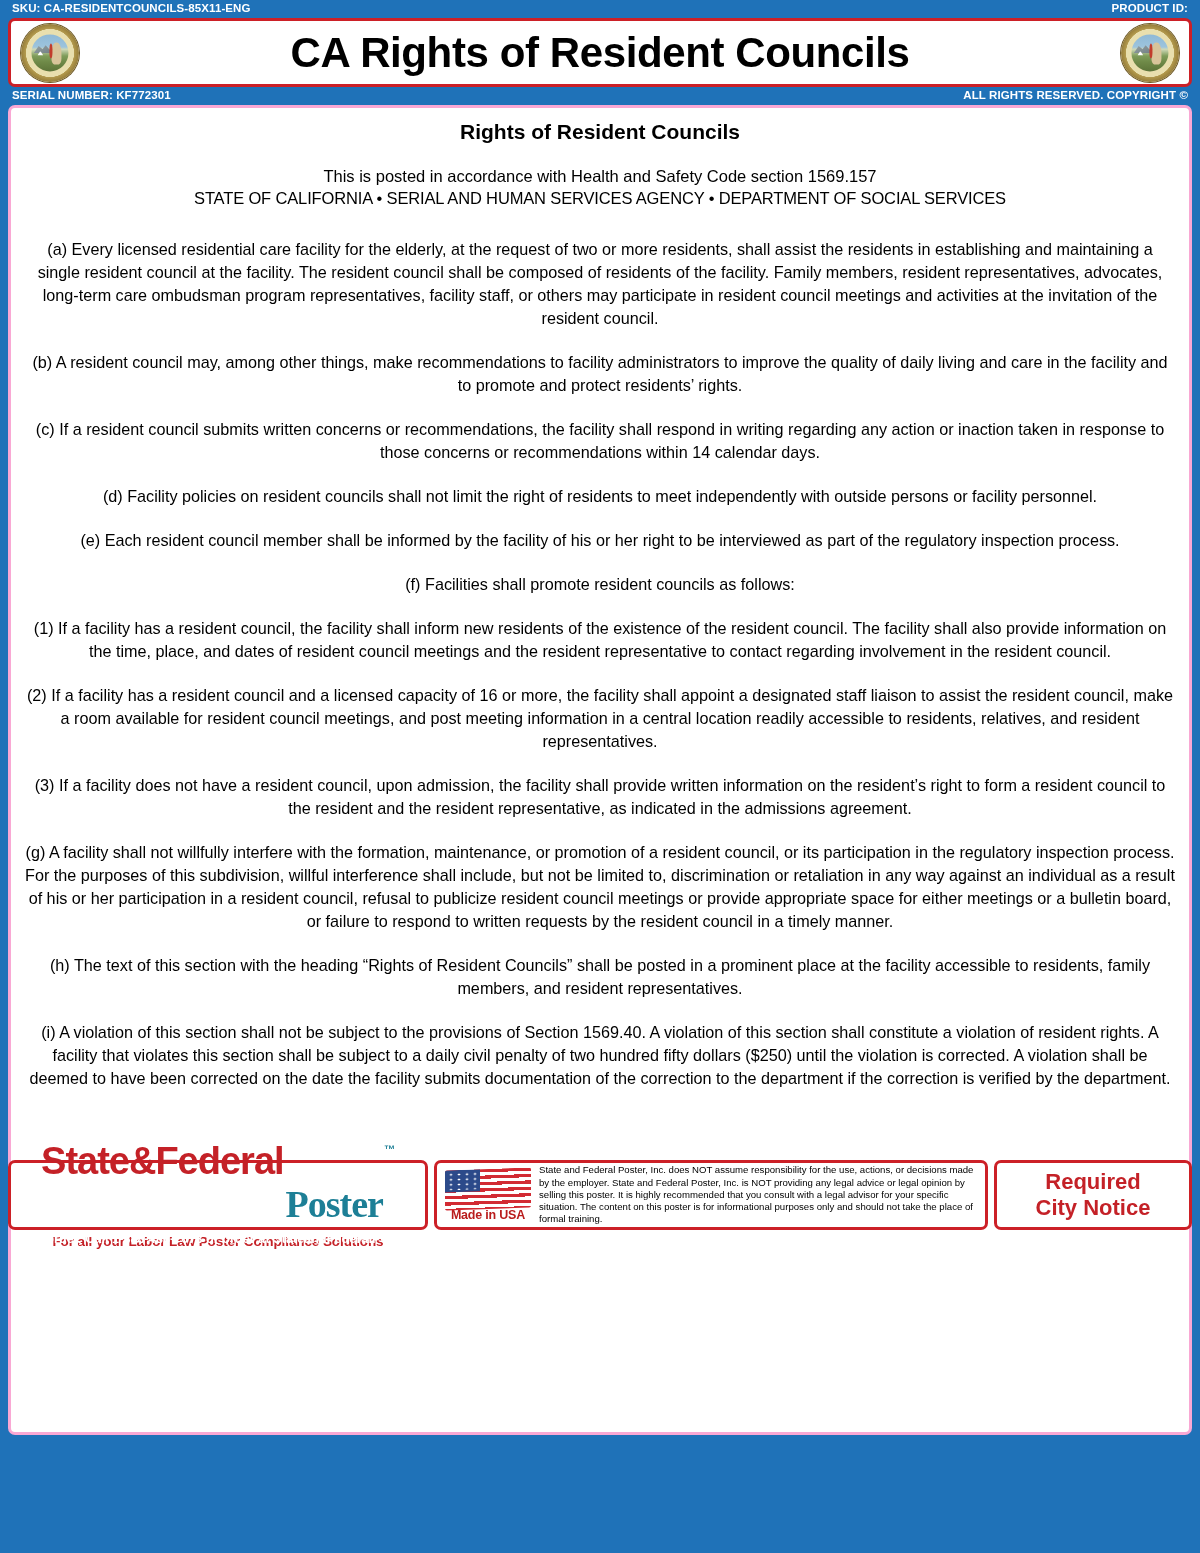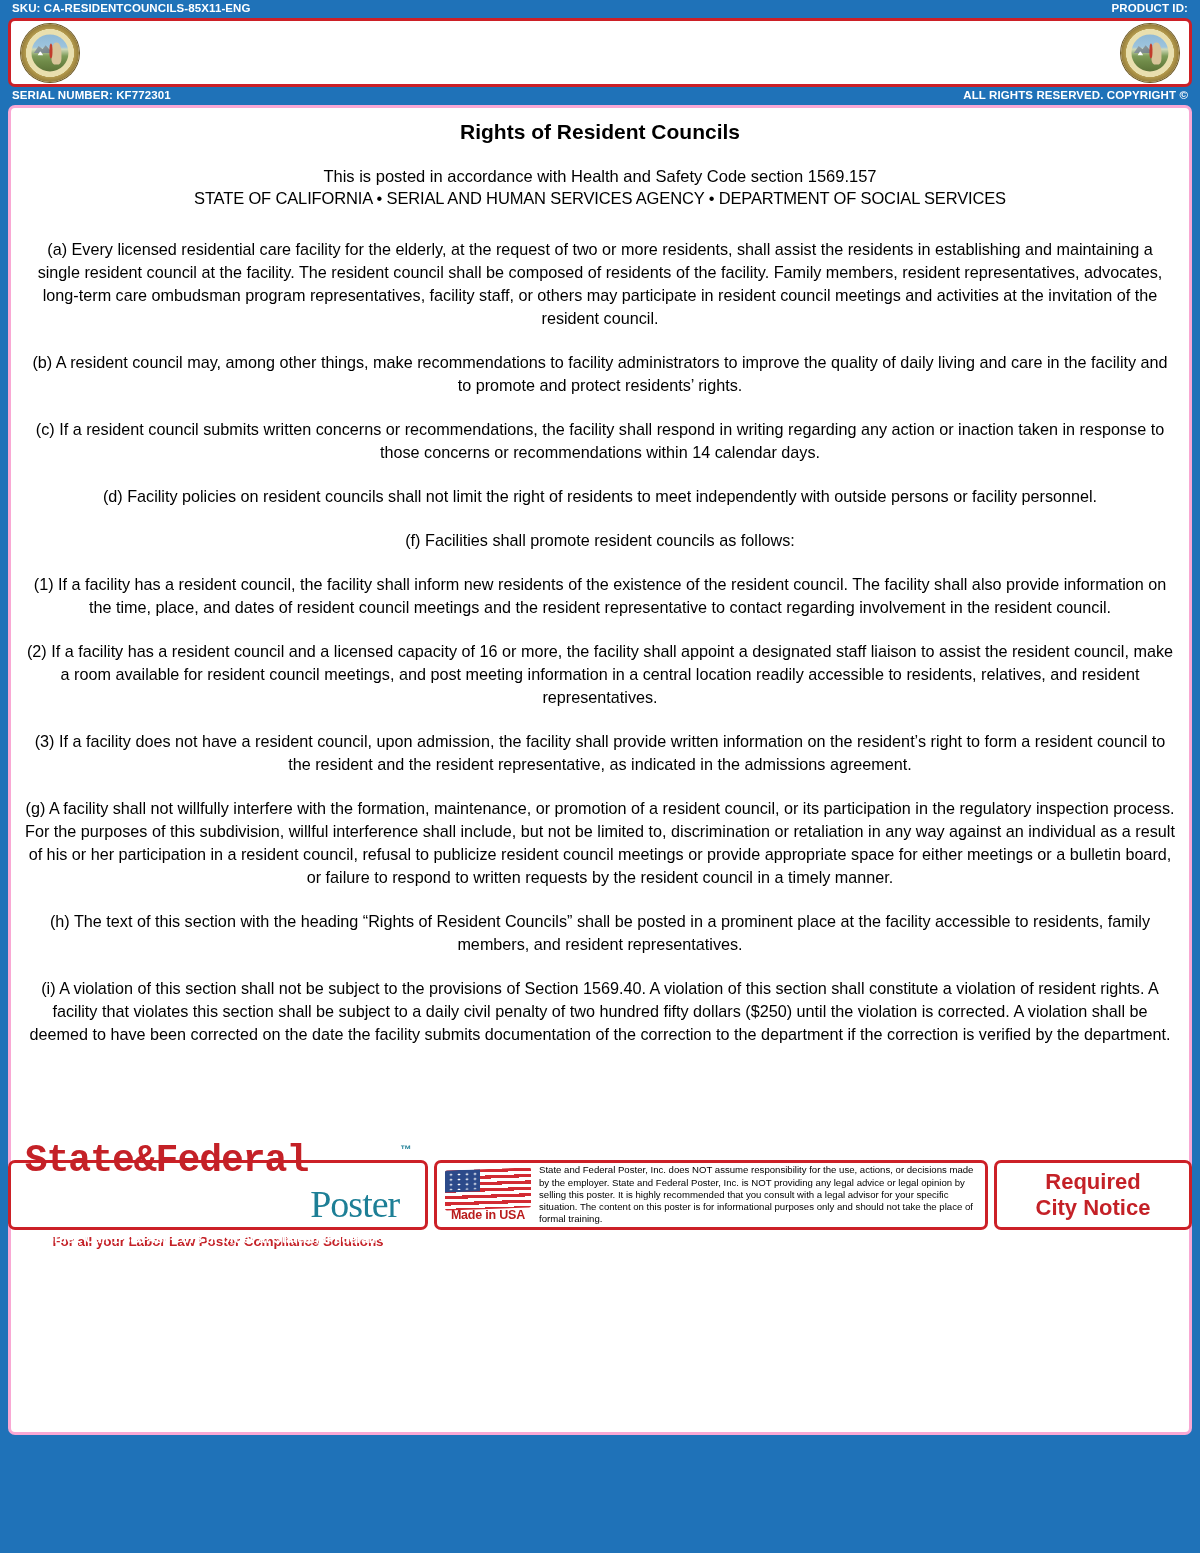--- a/index.html
+++ b/index.html
@@ -192,29 +192,29 @@
     justify-content: center;
     padding: 2px 6px;
   }
   .logo-line {
     display: flex;
     align-items: flex-start;
     line-height: 1;
   }
   .logo-red {
     color: #c42127;
-    font-family: Liberation Mono, monospace;
+    font-family: Liberation Sans, sans-serif;
     font-weight: bold;
     font-size: 38px;
     letter-spacing: -1px;
   }
   .logo-teal {
     color: #1d7f96;
     font-family: "Liberation Serif", serif;
-    font-weight: normal;
+    font-weight: bold;
     font-size: 38px;
     letter-spacing: -1px;
     margin-left: 2px;
     margin-top: 43px;
   }
   .logo-tm {
     color: #1d7f96;
     font-size: 11px;
     font-weight: bold;
     margin-top: 2px;
@@ -311,20 +311,21 @@
 
   <div class="title-banner">
     <div class="seal">
       <div class="seal-inner">
         <div class="mountain"></div>
         <div class="sail"></div>
         <div class="figure"></div>
       </div>
       <div class="ring-text"></div>
     </div>
+    <div class="title-text">CA Rights of Resident Councils</div>
     <div class="seal">
       <div class="seal-inner">
         <div class="mountain"></div>
         <div class="sail"></div>
         <div class="figure"></div>
       </div>
       <div class="ring-text"></div>
     </div>
   </div>
 
@@ -335,20 +336,21 @@
 
   <div class="body-card">
     <h1 class="doc-title">Rights of Resident Councils</h1>
     <p class="subline">This is posted in accordance with Health and Safety Code section 1569.157</p>
     <p class="subline second">STATE OF CALIFORNIA • SERIAL AND HUMAN SERVICES AGENCY • DEPARTMENT OF SOCIAL SERVICES</p>
 
     <p class="para first">(a) Every licensed residential care facility for the elderly, at the request of two or more residents, shall assist the residents in establishing and maintaining a single resident council at the facility. The resident council shall be composed of residents of the facility. Family members, resident representatives, advocates, long-term care ombudsman program representatives, facility staff, or others may participate in resident council meetings and activities at the invitation of the resident council.</p>
     <p class="para">(b) A resident council may, among other things, make recommendations to facility administrators to improve the quality of daily living and care in the facility and to promote and protect residents’ rights.</p>
     <p class="para">(c) If a resident council submits written concerns or recommendations, the facility shall respond in writing regarding any action or inaction taken in response to those concerns or recommendations within 14 calendar days.</p>
     <p class="para">(d) Facility policies on resident councils shall not limit the right of residents to meet independently with outside persons or facility personnel.</p>
+    <p class="para">(e) Each resident council member shall be informed by the facility of his or her right to be interviewed as part of the regulatory inspection process.</p>
     <p class="para">(f) Facilities shall promote resident councils as follows:</p>
     <p class="para">(1) If a facility has a resident council, the facility shall inform new residents of the existence of the resident council. The facility shall also provide information on the time, place, and dates of resident council meetings and the resident representative to contact regarding involvement in the resident council.</p>
     <p class="para">(2) If a facility has a resident council and a licensed capacity of 16 or more, the facility shall appoint a designated staff liaison to assist the resident council, make a room available for resident council meetings, and post meeting information in a central location readily accessible to residents, relatives, and resident representatives.</p>
     <p class="para">(3) If a facility does not have a resident council, upon admission, the facility shall provide written information on the resident’s right to form a resident council to the resident and the resident representative, as indicated in the admissions agreement.</p>
     <p class="para">(g) A facility shall not willfully interfere with the formation, maintenance, or promotion of a resident council, or its participation in the regulatory inspection process. For the purposes of this subdivision, willful interference shall include, but not be limited to, discrimination or retaliation in any way against an individual as a result of his or her participation in a resident council, refusal to publicize resident council meetings or provide appropriate space for either meetings or a bulletin board, or failure to respond to written requests by the resident council in a timely manner.</p>
     <p class="para">(h) The text of this section with the heading “Rights of Resident Councils” shall be posted in a prominent place at the facility accessible to residents, family members, and resident representatives.</p>
     <p class="para">(i) A violation of this section shall not be subject to the provisions of Section 1569.40. A violation of this section shall constitute a violation of resident rights. A facility that violates this section shall be subject to a daily civil penalty of two hundred fifty dollars ($250) until the violation is corrected. A violation shall be deemed to have been corrected on the date the facility submits documentation of the correction to the department if the correction is verified by the department.</p>
   </div>
 
   <div class="footer">

